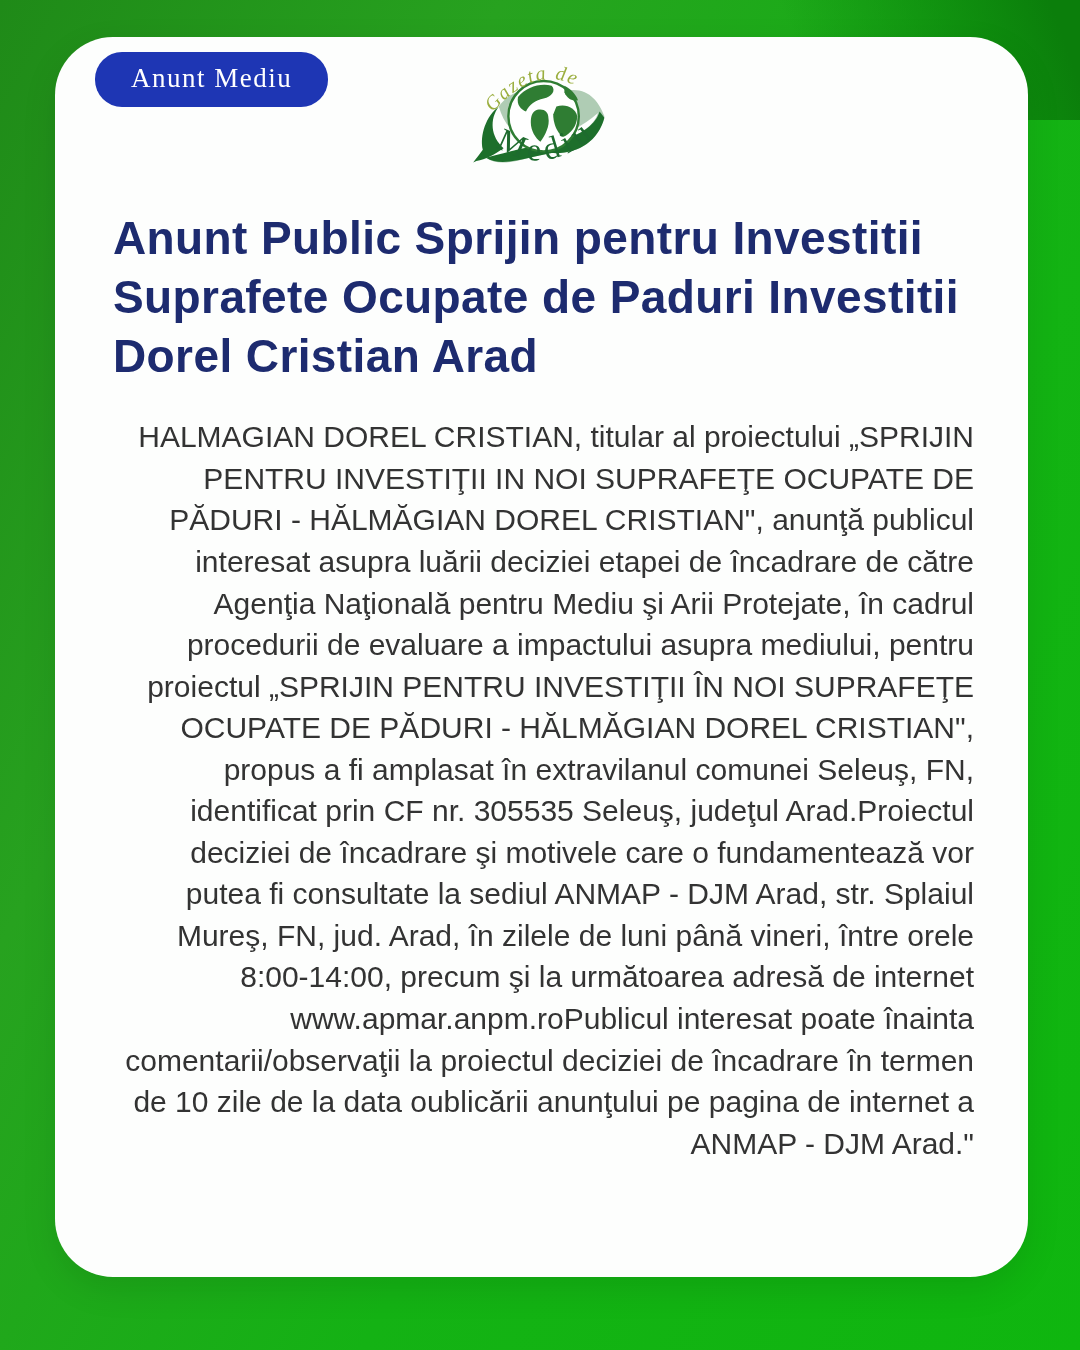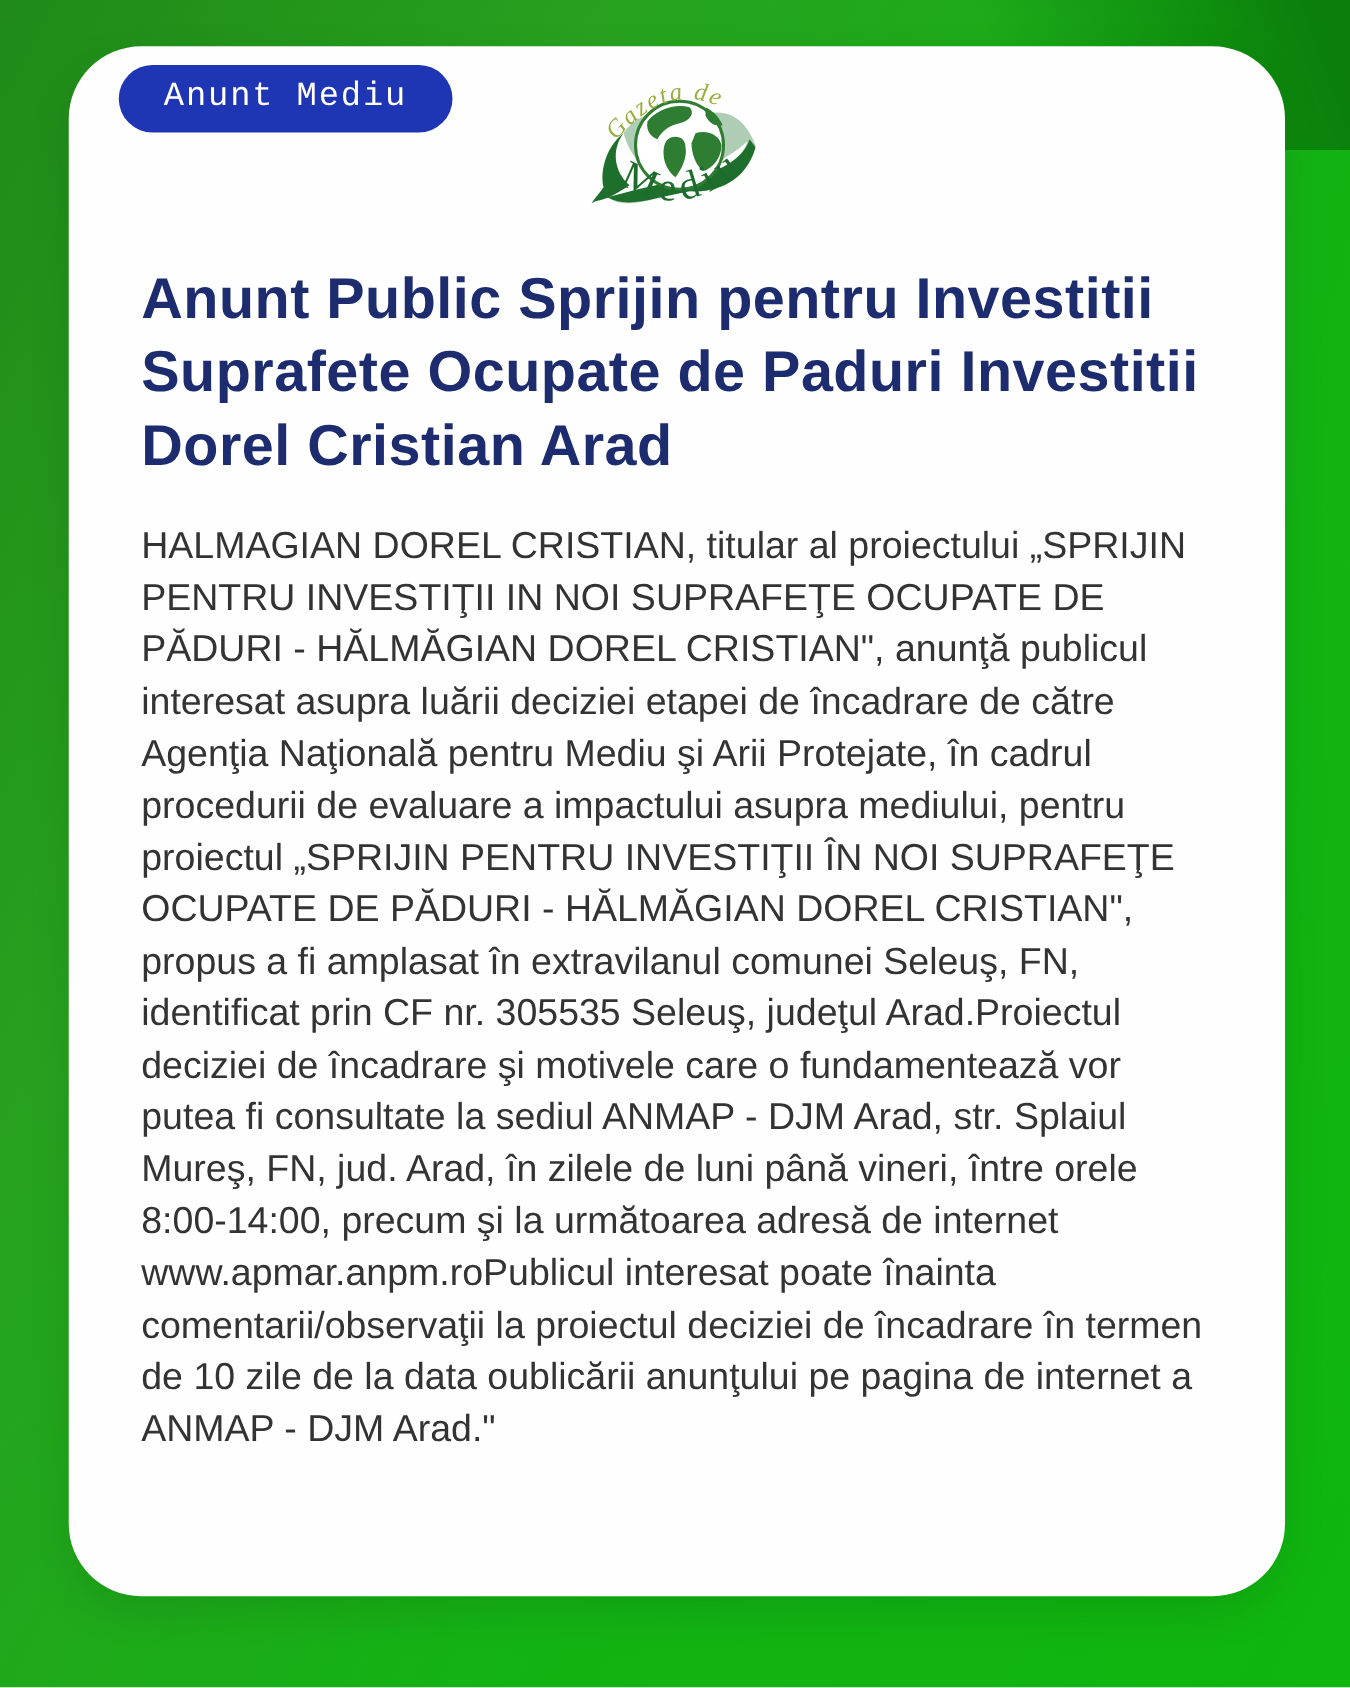--- a/index.html
+++ b/index.html
@@ -48,21 +48,21 @@
     top: 15px;
     background: #1e36b4;
     color: #ffffff;
     font-size: 27px;
     font-weight: 500;
     letter-spacing: 1.5px;
     padding: 11px 36px 13px 36px;
     border-radius: 27px;
     border: none;
     cursor: pointer;
-    font-family: Liberation Mono, monospace;
+    font-family: Liberation Serif, serif;
   }
   .logo {
     position: absolute;
     left: 50%;
     top: -4px;
     transform: translateX(-50%);
     width: 160px;
     height: 152px;
   }
   .headline {
@@ -72,20 +72,21 @@
     font-weight: 700;
     letter-spacing: 0.4px;
     color: #1d2b6f;
   }
   .body-text {
     margin: 30px 54px 0 58px;
     font-size: 30px;
     line-height: 1.385;
     font-weight: 400;
     color: #333333;
+    text-align: right;
   }
 </style>
 </head>
 <body>
 
 <div class="stage">
   <div class="card">
 
     <div class="card-header">
       <button class="badge">Anunt Mediu</button>

